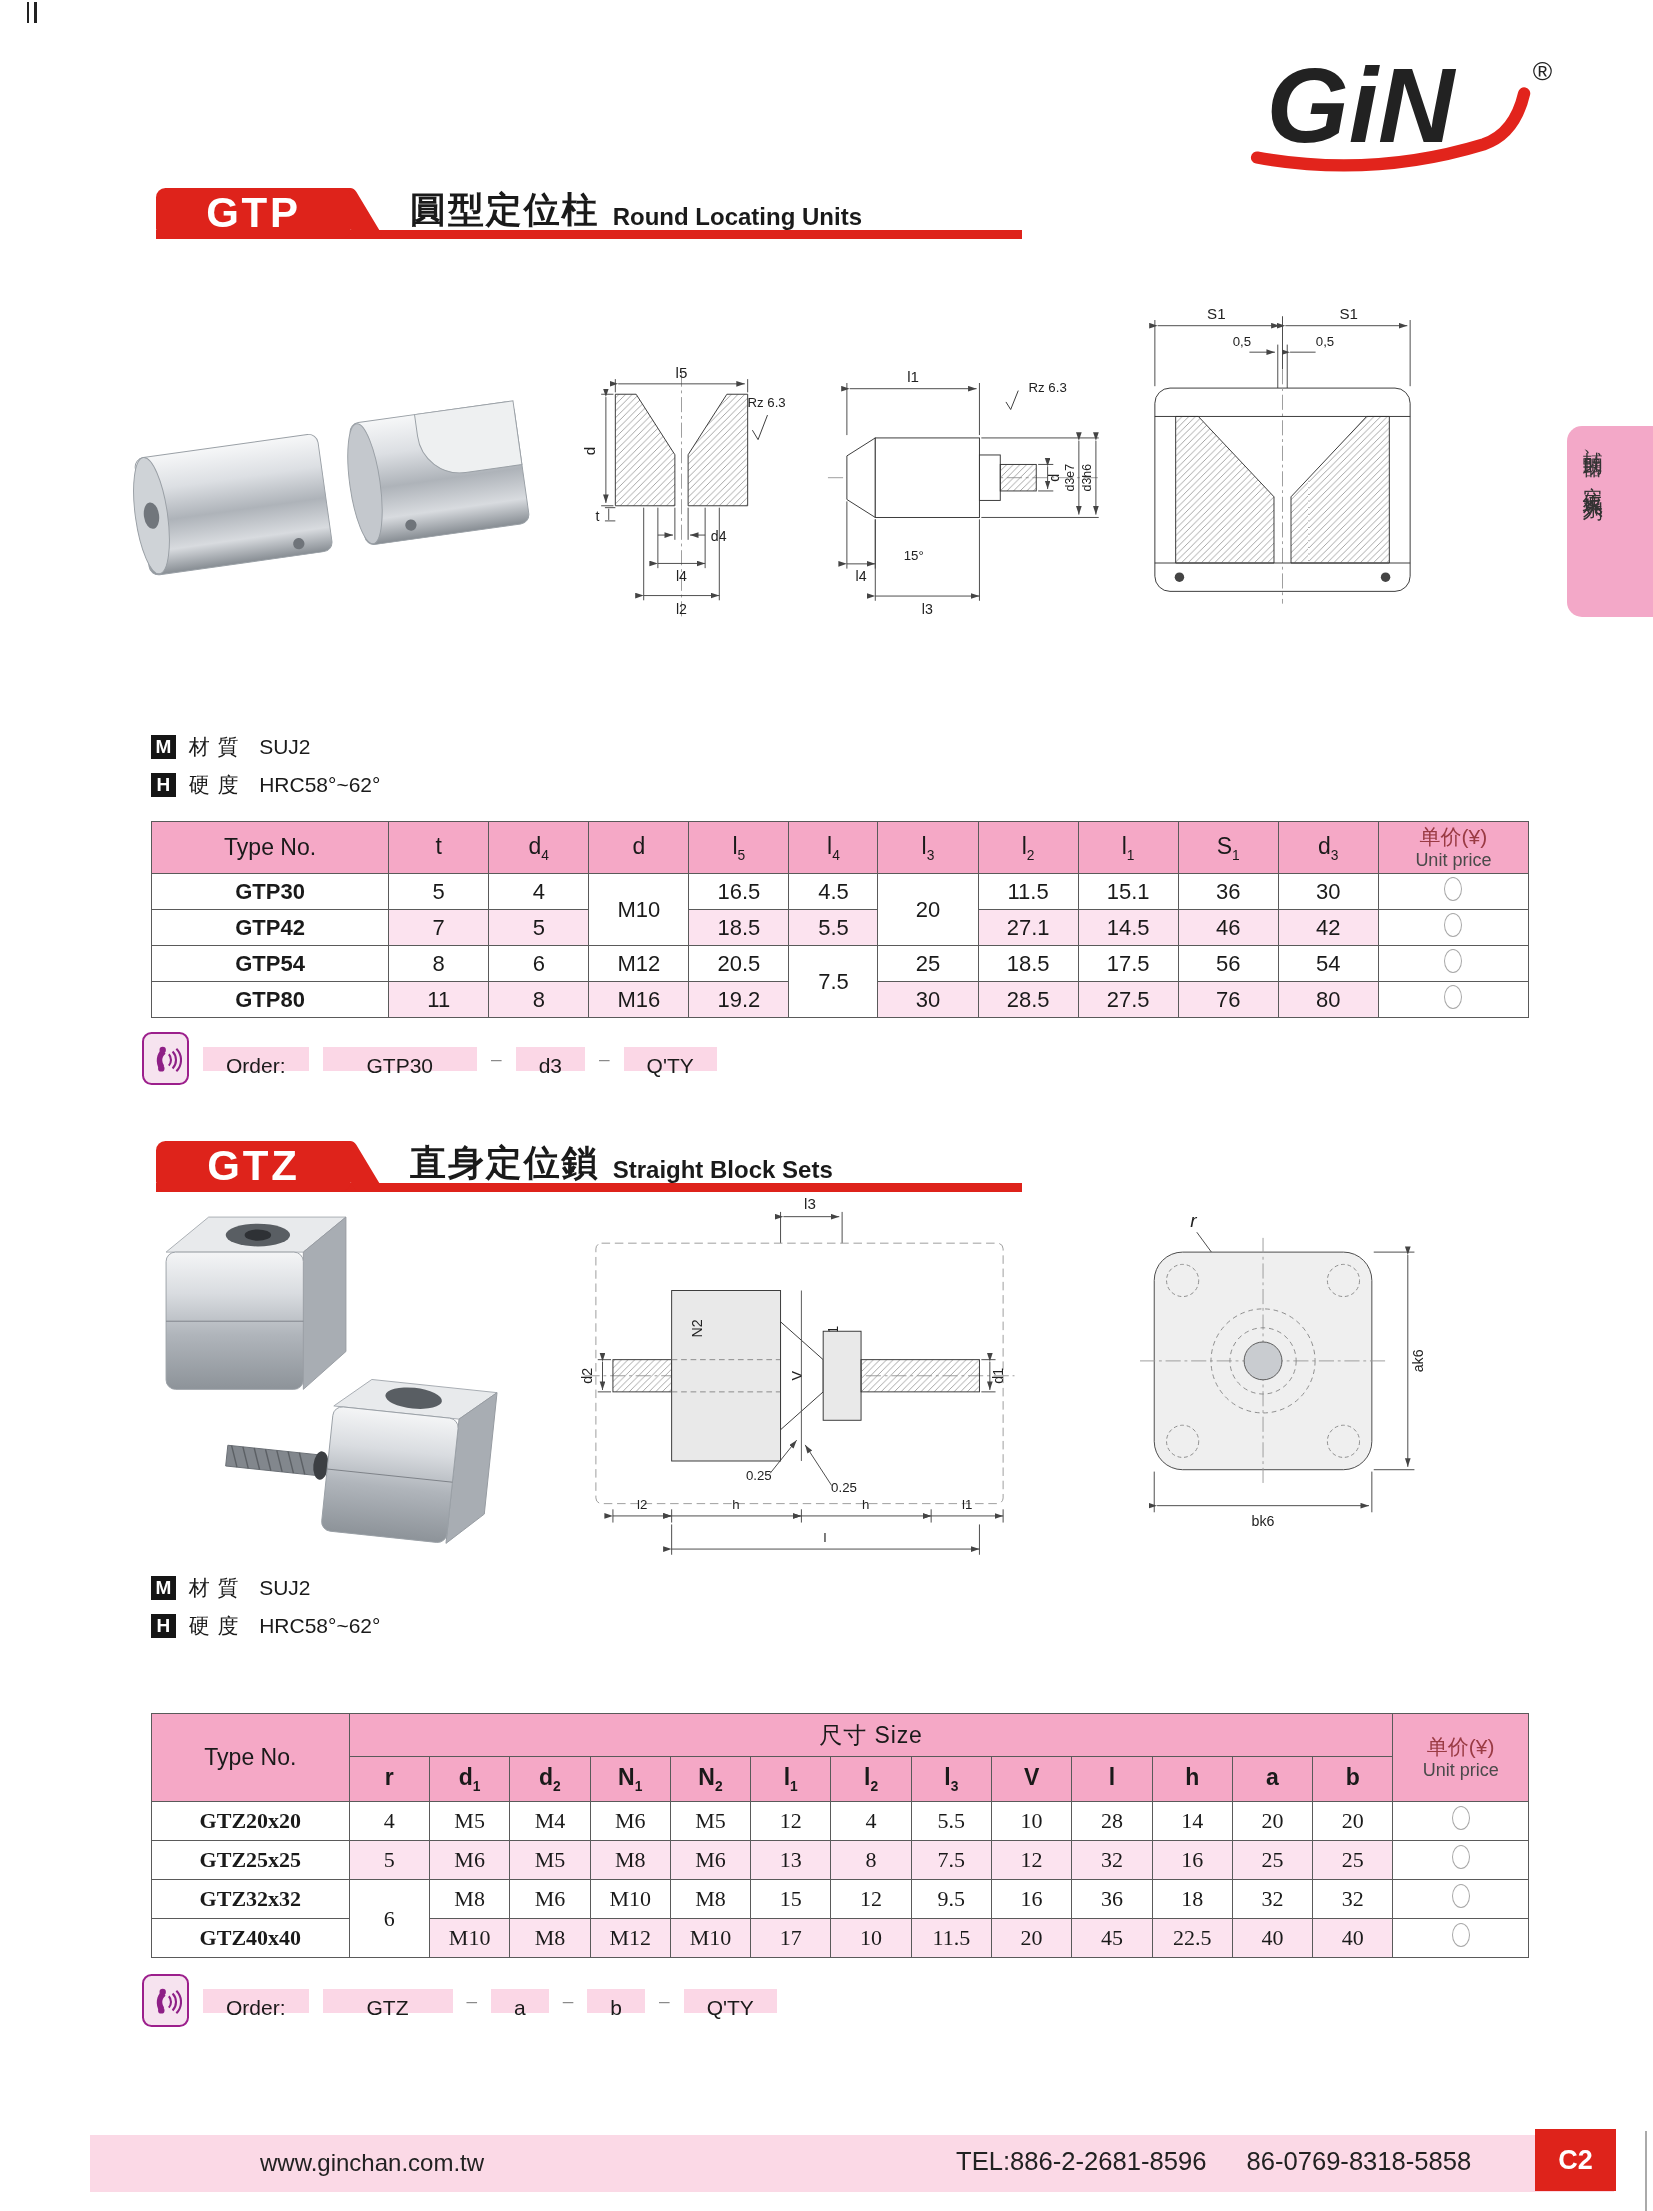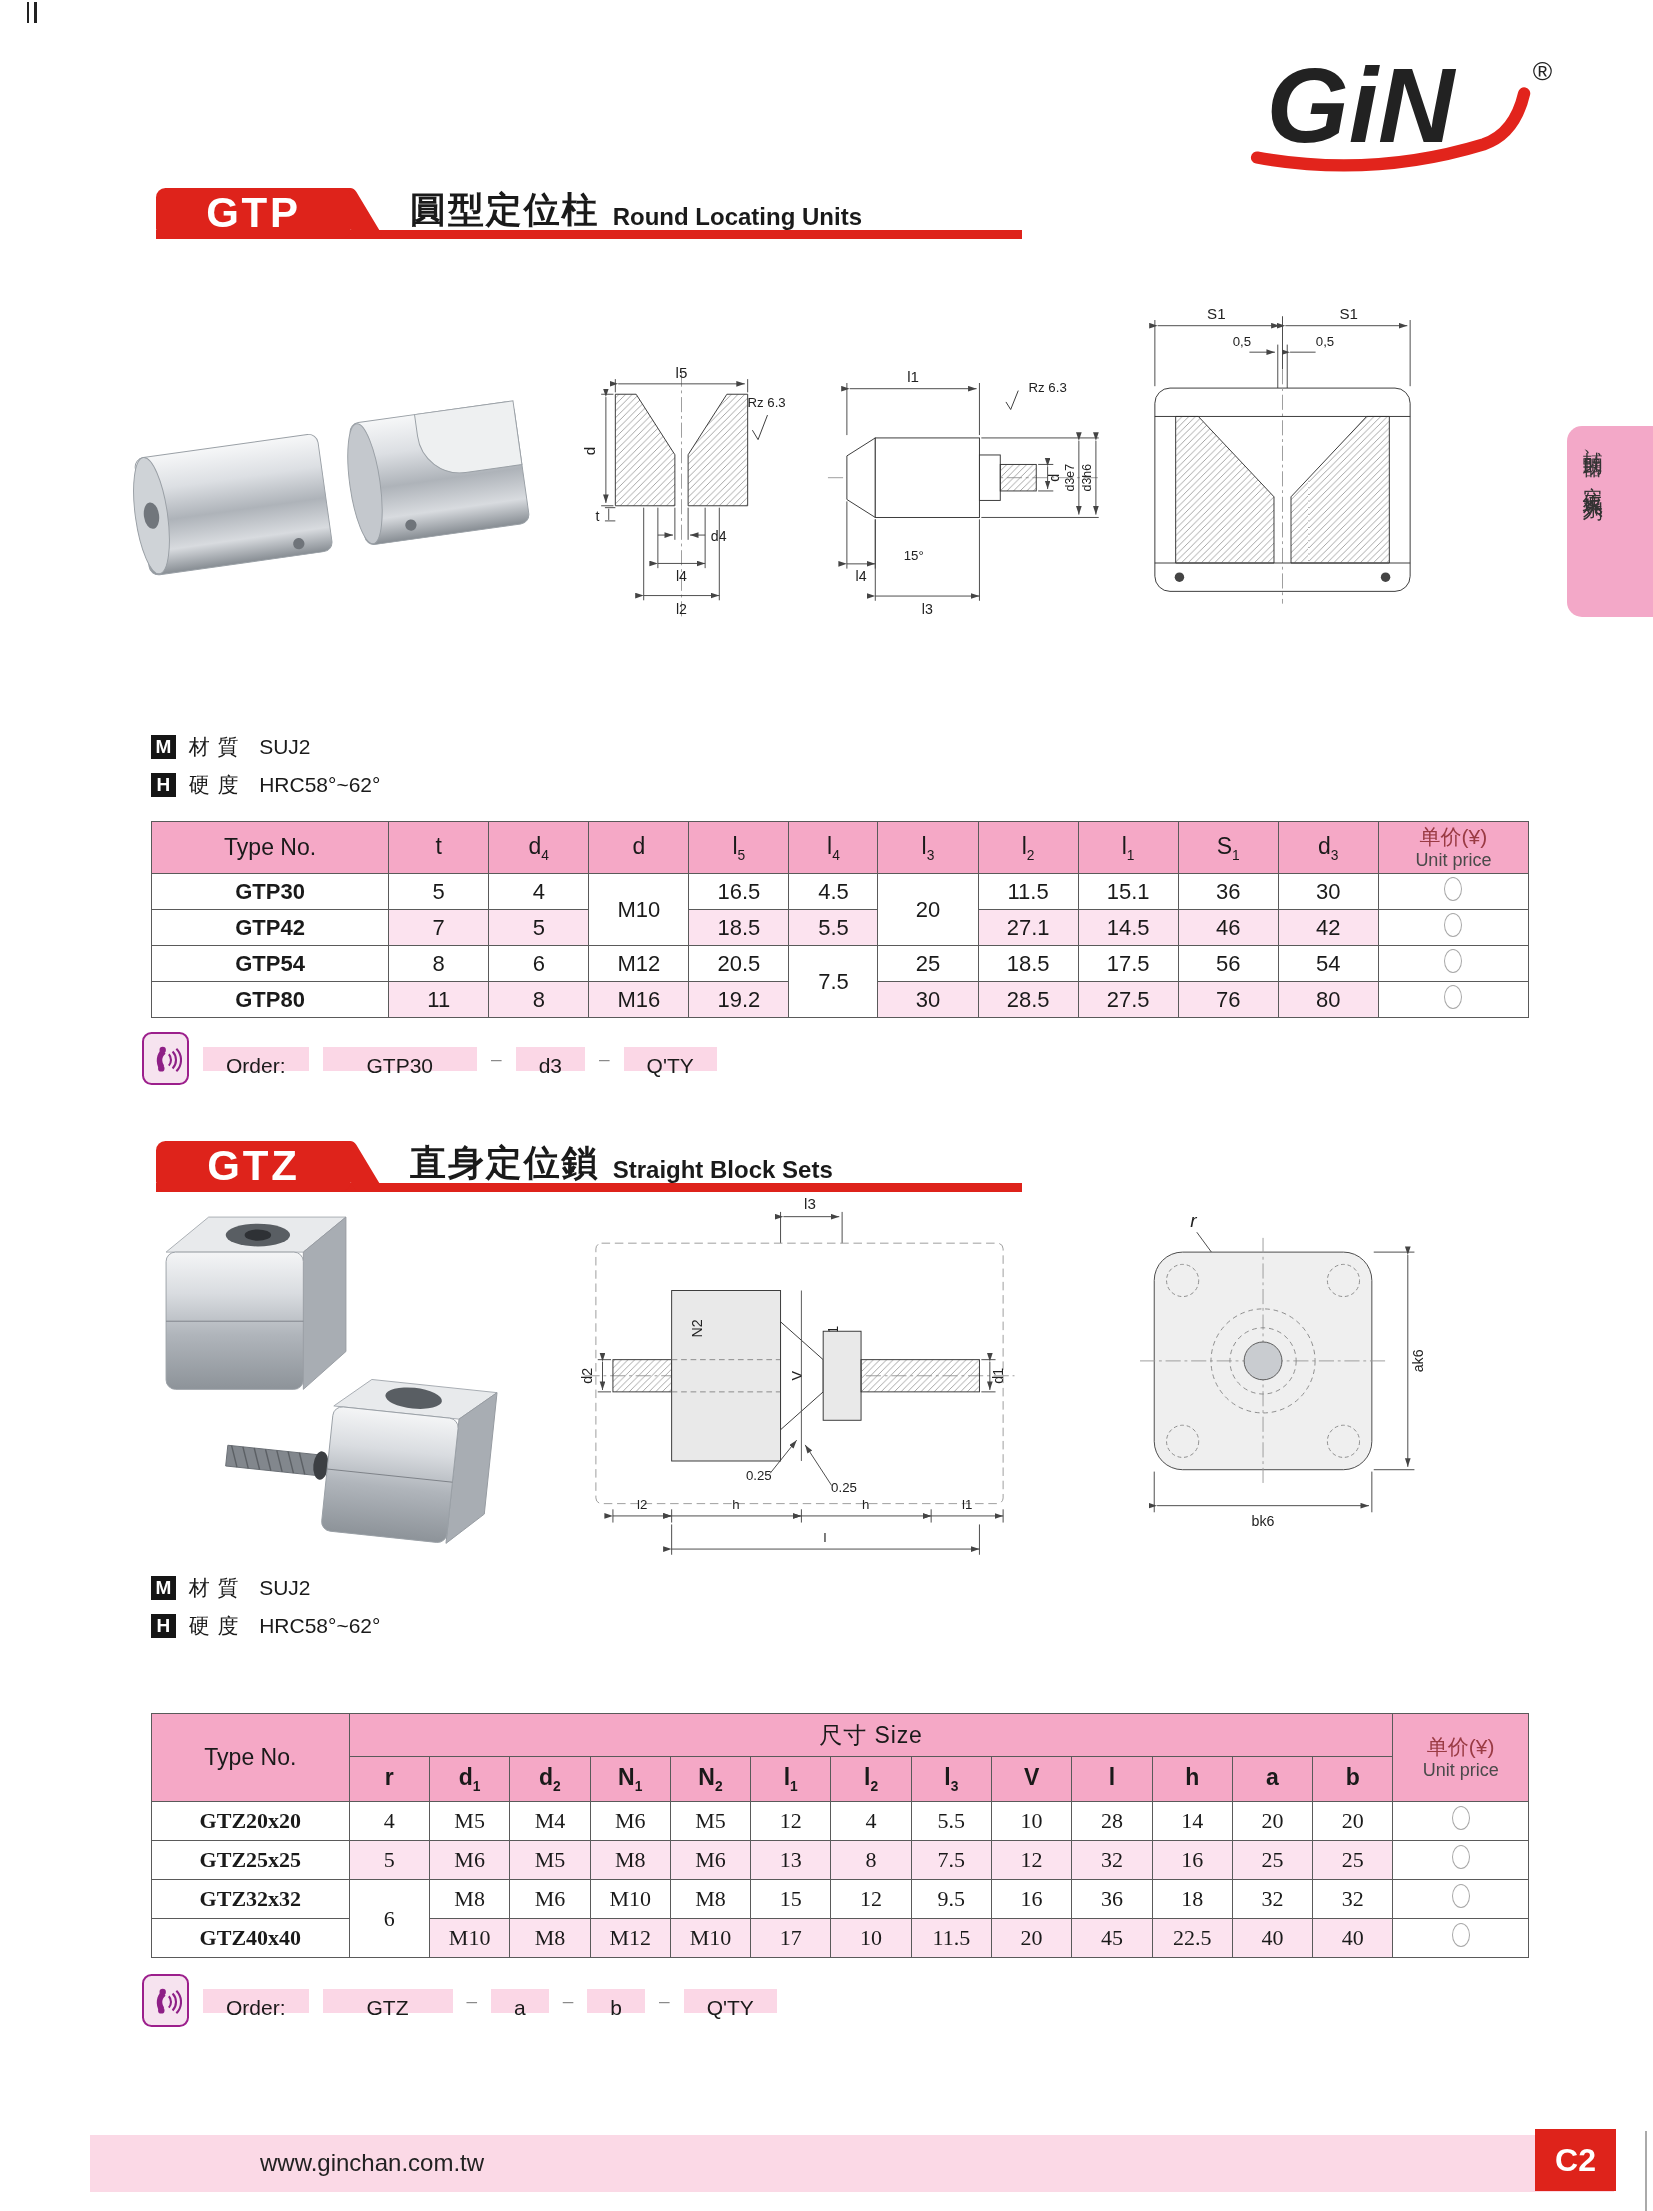--- a/index.html
+++ b/index.html
@@ -50,21 +50,21 @@
     background:#f6e3ef; display:flex; align-items:center; justify-content:center; }
   .obox { background:#fbd7e6; height:24px; line-height:38px; padding:0 23px; font-size:21px; }
   .obox.wide { padding:0 44px; }
   .odash { color:#8a8a8a; font-size:19px; }
 
   
   .footer-bar { position:absolute; left:90px; top:2135px; width:1524px; height:57px; background:#fbd9e6; }
   .footer-site { position:absolute; left:170px; top:14px; font-size:24px; color:#222; }
   .footer-tel { position:absolute; left:866px; top:12.3px; font-size:25.6px; color:#222; display:flex; gap:40px; }
   .c2-badge { position:absolute; left:1535px; top:2129px; width:81px; height:62px; background:#de231b;
-    color:#fff; font-weight:bold; font-size:32px; display:flex; align-items:center; justify-content:center; }
+    color:#fff; font-weight:bold; font-size:27px; display:flex; align-items:center; justify-content:center; }
   .edge-line { position:absolute; left:1645px; top:2131px; width:1.9px; height:80px; background:#aaa; }
 
   
   .side-tab { position:absolute; left:1567px; top:426px; width:86px; height:191px; background:#f3a8c8;
     border-radius:15px 0 0 15px; display:flex; justify-content:flex-start; }
   .side-tab .vtxt { writing-mode:vertical-rl; font-size:20px; letter-spacing:3.8px; color:#333;
     margin:9.5px 0 0 13.2px; }
 
   .crop-mark { position:absolute; top:1.9px; width:2.8px; height:21px; background:#222; }
 
@@ -612,20 +612,24 @@
     <span class="odash">–</span>
     <span class="obox">a</span>
     <span class="odash">–</span>
     <span class="obox">b</span>
     <span class="odash">–</span>
     <span class="obox">Q'TY</span>
   </div>
 
   <div class="footer-bar">
     <span class="footer-site">www.ginchan.com.tw</span>
+    <span class="footer-tel">
+      <span>TEL:886-2-2681-8596</span>
+      <span>86-0769-8318-5858</span>
+    </span>
   </div>
   <div class="c2-badge">C2</div>
   <div class="edge-line"></div>
 
   <div class="side-tab">
     <div class="vtxt">輔助器、定位塊系列</div>
   </div>
 
 </div>
 

